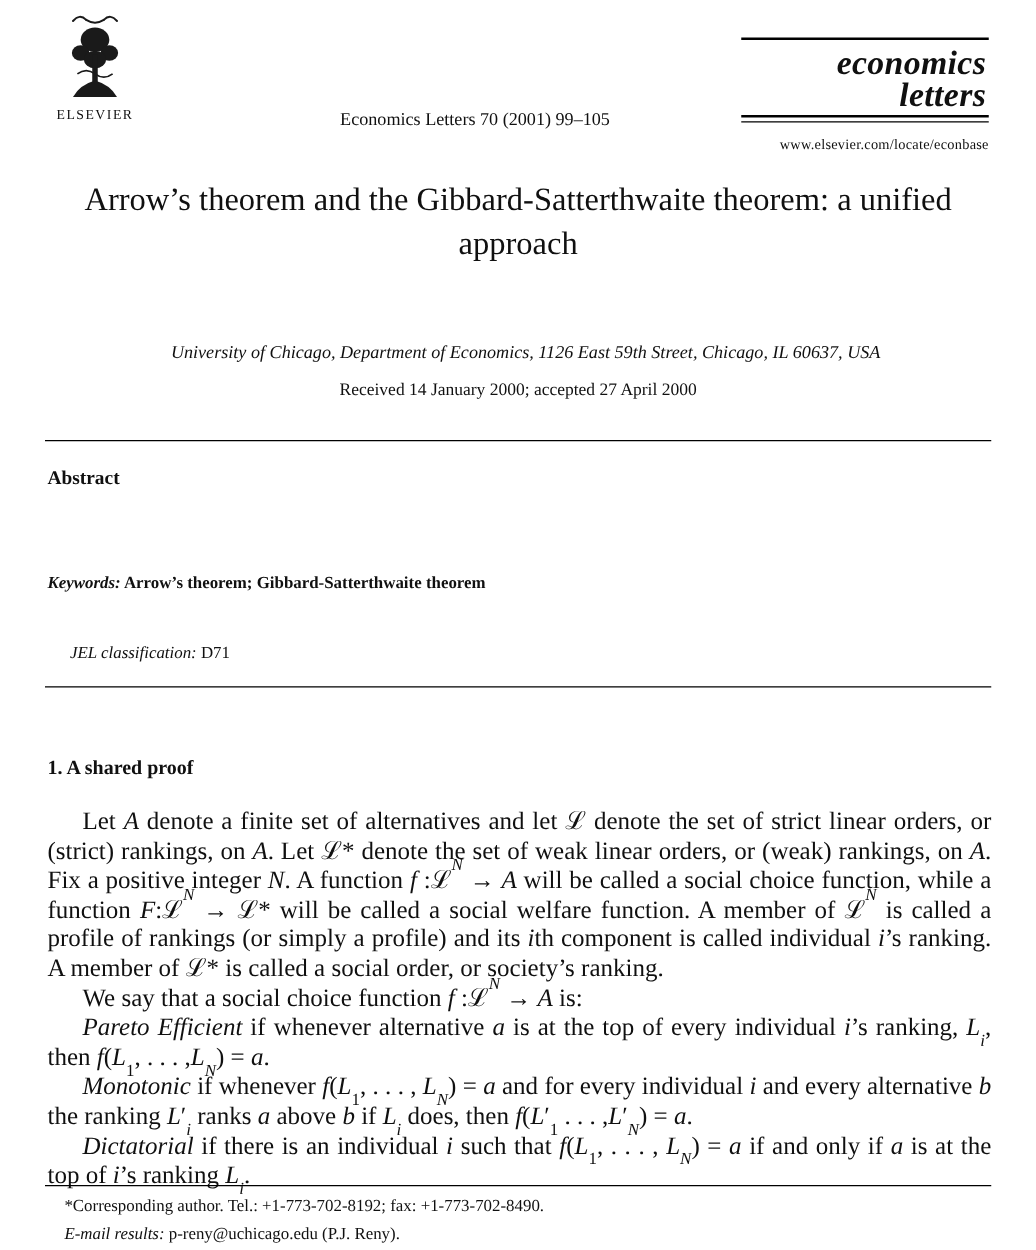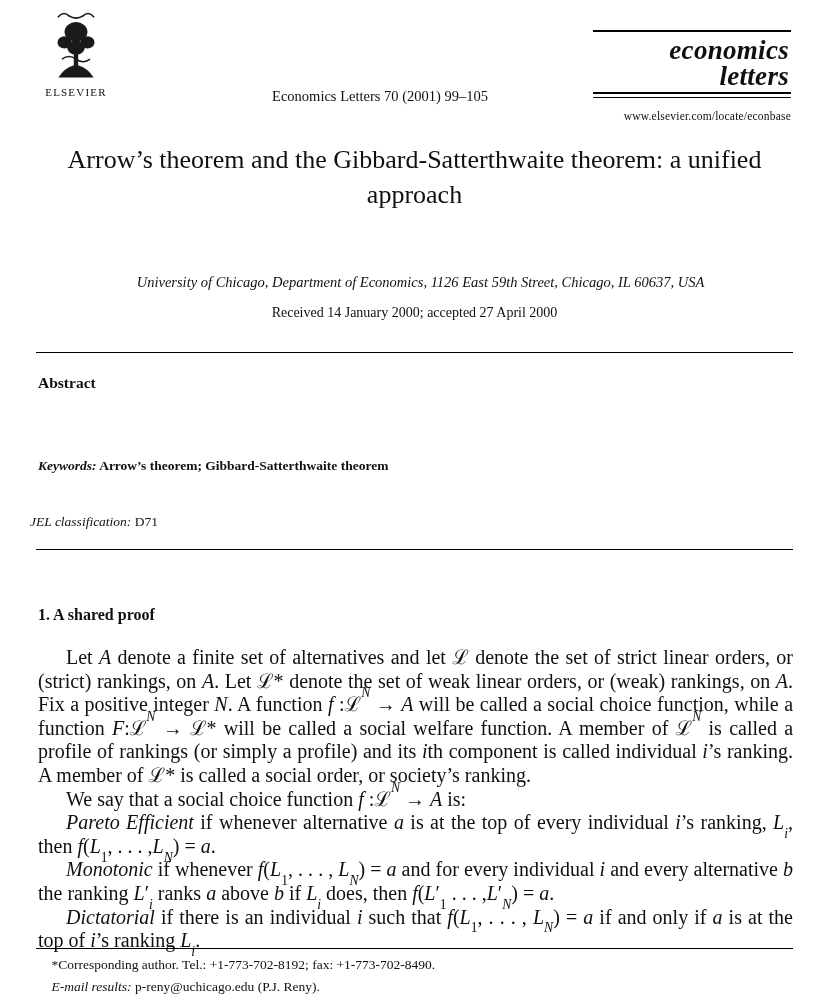--- a/index.html
+++ b/index.html
@@ -37,21 +37,21 @@
   .affiliation { position: absolute; top: 274px; left: 52px; right: 40px; text-align: center; font-style: italic; font-size: 14.5px; }
   .received { position: absolute; top: 305px; left: 0; right: 0; text-align: center; font-size: 14px; }
 
   .rule { position: absolute; left: 36px; right: 36px; border-top: 1.5px solid #000; }
   .rule-1 { top: 352px; }
   .rule-2 { top: 549px; }
 
   .abstract-head { position: absolute; top: 374px; left: 38px; font-weight: bold; font-size: 15.5px; }
   .abstract-body { position: absolute; top: 407px; left: 38px; right: 36px; font-size: 15.5px; line-height: 25px; text-align: justify; text-indent: 1.4em; }
   .keywords { position: absolute; top: 458px; left: 38px; right: 36px; font-size: 13.5px; font-weight: bold; }
-  .jel { position: absolute; top: 514px; left: 30px; right: 36px; font-size: 13.5px; }
+  .jel { position: absolute; top: 514px; left: 56px; right: 36px; font-size: 13.5px; }
 
   .section-head { position: absolute; top: 606px; left: 38px; font-size: 16px; font-weight: bold; }
   .body-text { position: absolute; top: 646px; left: 38px; right: 36px; font-size: 20px; line-height: 23.6px; text-align: justify; }
   .body-text p { text-indent: 1.4em; margin: 0; }
 
   .foot-rule { position: absolute; top: 948px; left: 36px; right: 36px; border-top: 1px solid #000; }
   .footnote { position: absolute; left: 38px; right: 36px; font-size: 13.5px; text-indent: 1em; }
   .footnote-1 { top: 957px; }
   .footnote-2 { top: 979px; }
 </style>

